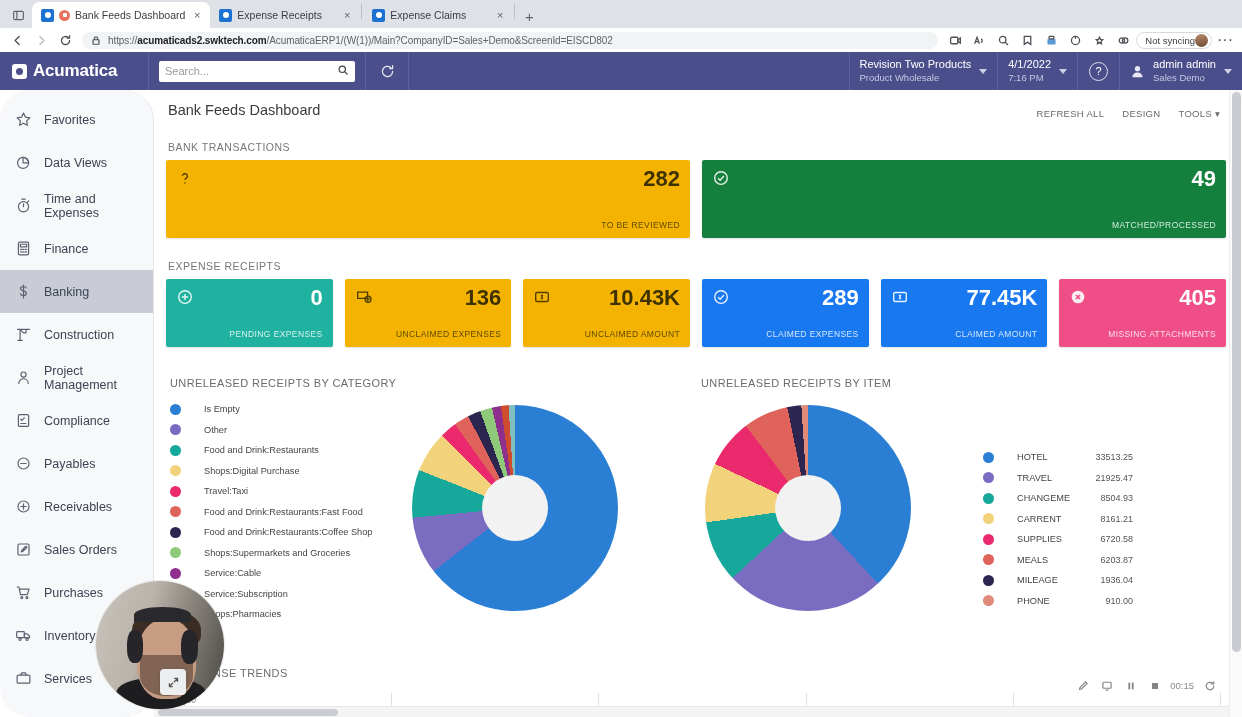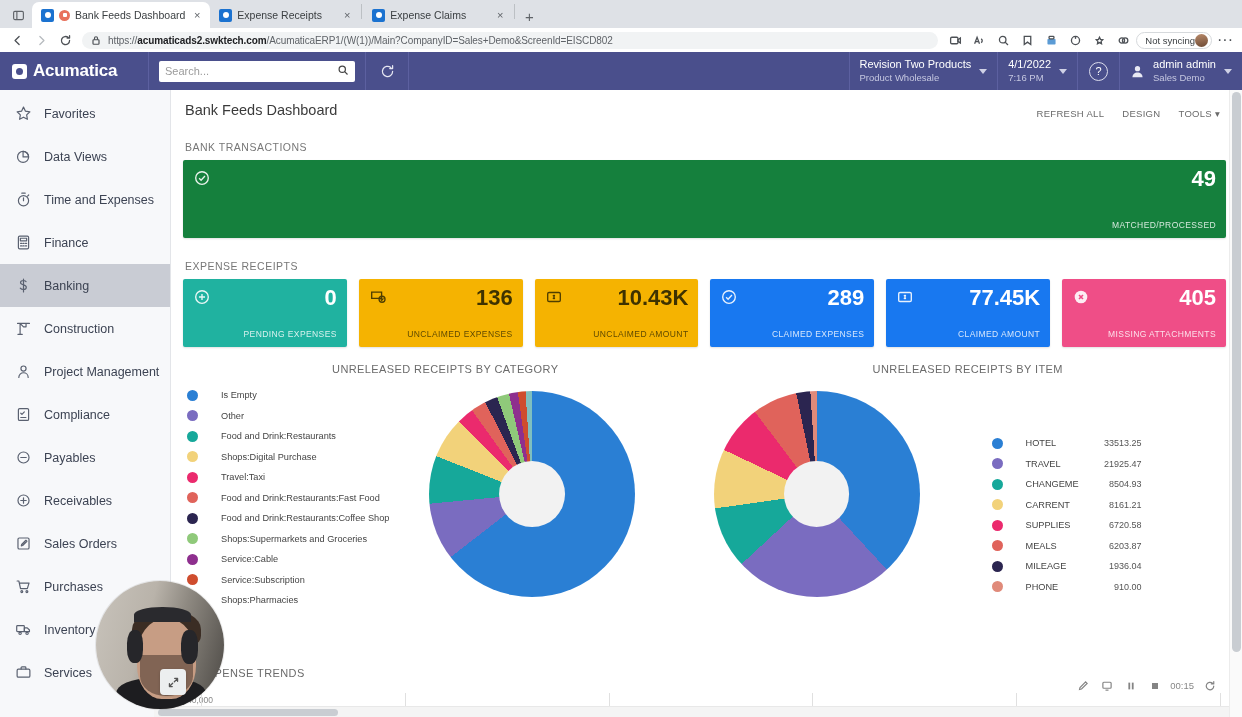--- a/index.html
+++ b/index.html
@@ -73,21 +73,21 @@
   .acu-cell .l2 { font-size: 9.5px; color: #c5c7e0; }
   .chev { width:0;height:0;border-left:4px solid transparent;border-right:4px solid transparent;border-top:5px solid #cfd1e6; }
   .acu-help { width: 42px; display:flex;align-items:center;justify-content:center;border-left:1px solid #5c60a0; }
   .circ-q { width:19px;height:19px;border-radius:50%;border:1.4px solid #dcdded;display:flex;align-items:center;justify-content:center;font-size:11px; }
   .person { width:15px;height:15px; }
 
   
   .body-wrap { display: flex; height: calc(717px - 52px - 38px); background:#fff; }
 
   
-  .sidebar { width: 171px; background: #f7f8fa; border-right:1px solid #e3e5e9; flex-shrink:0; padding-top: 2px; }
+  .sidebar { width: 154px; background: #f7f8fa; border-right:1px solid #e3e5e9; flex-shrink:0; padding-top: 8px; border-radius: 30px; }
   .side-item {
     height: 43px; display:flex; align-items:center; gap: 12px; padding-left: 14px;
     color: #3c4353; font-size: 12.5px;
   }
   .side-item.active { background: #c9ccd4; }
   .side-ico { width: 18px; height: 18px; flex-shrink:0; color:#5a6170; display:flex;align-items:center;justify-content:center; }
   .side-ico svg { width:17px;height:17px;fill:none;stroke:currentColor;stroke-width:1.4;stroke-linecap:round;stroke-linejoin:round;}
 
   
   .main { flex: 1; position: relative; overflow: hidden; background:#fff; }
@@ -107,21 +107,21 @@
   .tile .tlab { font-size: 8.5px; letter-spacing: 0.4px; text-align:right; opacity:0.82; }
   .tile .tico { position:absolute; left: 10px; top: 9px; width:18px;height:18px; opacity:0.9; }
   .tile .tico svg { width:18px;height:18px; fill:none; stroke:currentColor; stroke-width:1.5; }
   .tile-dark { color:#3e3200; }
   .tile-light { color:#fff; }
 
   .bank-tiles .tile { height: 78px; flex: 1; }
   .exp-tiles .tile { height: 68px; flex: 1; }
 
   
-  .charts { display:flex; margin-top: 16px; text-align: center; }
+  .charts { display:flex; margin-top: 30px; }
   .chart-col { flex: 1; position: relative; min-width: 0; }
   .chart-title { font-size: 11px; color:#6b6b6b; letter-spacing: 0.4px; margin-left: 6px; margin-bottom: 10px; }
   .chart-body { display:flex; align-items:flex-start; }
   .legend { font-size: 9.2px; color:#444; }
   .legend-row { display:flex; align-items:center; gap:7px; height: 20.5px; }
   .legend-sw { width: 11px; height: 11px; border-radius:50%; flex-shrink:0; }
   .legend-name { white-space:nowrap;padding-left:16px; }
   .legend-val { margin-left:auto; font-size:9px; color:#555; }
   .legend-right .legend-row { width: 150px; }
   .donut-wrap { position: relative; }
@@ -482,20 +482,29 @@
           <div class="page-actions">
             <span>REFRESH ALL</span>
             <span>DESIGN</span>
             <span>TOOLS ▾</span>
           </div>
         </div>
 
         <div class="section-label">BANK TRANSACTIONS</div>
 
         <div class="tilerow bank-tiles">
+          <div class="tile tile-dark" style="background:#f5b301">
+            <span class="tico">
+              <svg viewBox="0 0 20 20" stroke-width="1.7">
+                  <path d="M7.3 7a2.8 2.8 0 0 1 5.4 1c0 1.8-2.5 2-2.5 3.6M10 15.4v.1" stroke-linecap="round"></path>
+                </svg>
+            </span>
+            <div class="tnum">282</div>
+            <div class="tlab">TO BE REVIEWED</div>
+          </div>
           <div class="tile tile-light" style="background:#15803d">
             <span class="tico">
               <svg viewBox="0 0 20 20">
                   <circle cx="10" cy="10" r="7"></circle>
                   <path d="M6.8 10.2l2.2 2.2 4.3-4.6"></path>
                 </svg>
             </span>
             <div class="tnum">49</div>
             <div class="tlab">MATCHED/PROCESSED</div>
           </div>

